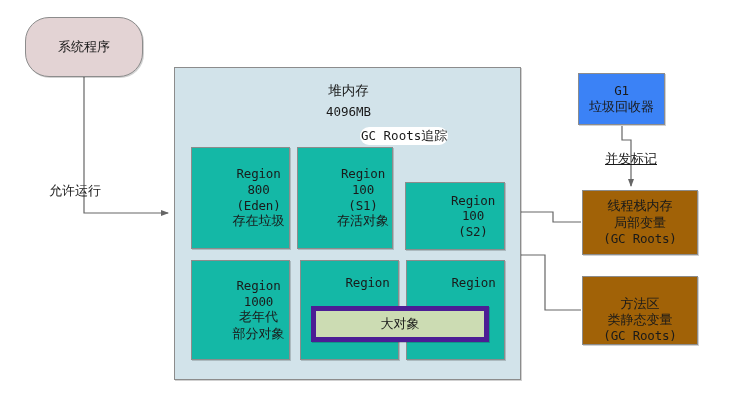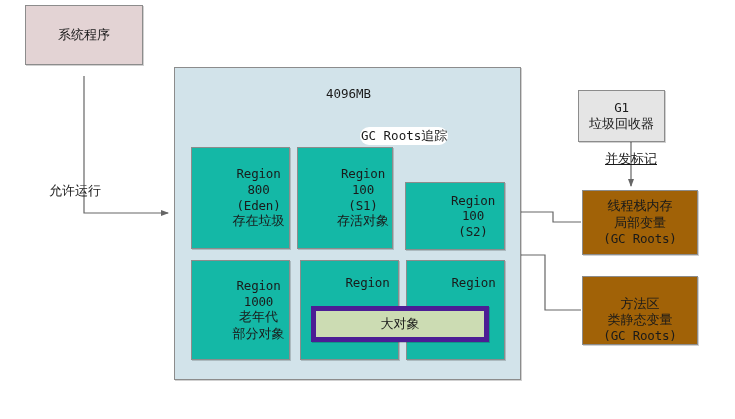--- a/index.html
+++ b/index.html
@@ -51,21 +51,21 @@
     font-family: "DejaVu Sans", "Liberation Sans", sans-serif;
     font-size: 13px;
   }
   .line {
     display: block;
     white-space: nowrap;
   }
   
   .n-pink   { background: #e3d3d4; }
   .n-region { background: #14b8a6; padding-left: 36px; }
-  .n-green  { background: #e5e5e5; margin-top: 17px; }
+  .n-green  { background: #3b82f6; }
   .n-gray   { background: #a16207; }
 
   #heap-container {
     position: absolute;
     left: 174px;
     top: 67px;
     width: 347px;
     height: 313px;
     background: #d2e3ea;
     border: 1px solid #8c8c8c;
@@ -164,26 +164,27 @@
       <path d="M410,134 L346,134 L346,145" marker-end="url(#arrowhead)"></path>
 
       <path d="M622,126 L622,140 L631,140 L631,186" marker-end="url(#arrowhead)"></path>
 
       <path d="M581,222 L553,222 L553,212 L513,212" marker-end="url(#arrowhead)"></path>
 
       <path d="M581,310 L545,310 L545,255 L446,255 L446,250" marker-end="url(#arrowhead)"></path>
     </g>
   </svg>
 
-  <div class="node n-pink" id="system-program" style="left:25px; top:5px; width:118px; height:60px;">
+  <div class="node n-pink" id="system-program" style="left:25px; top:17px; width:118px; height:60px;border-radius:24px;">
     <span class="line cjk">系统程序</span>
   </div>
 
   <div id="heap-container">
     <div id="heap-title">
+      <span class="t1">堆内存</span>
       <span class="t2">4096MB</span>
     </div>
   </div>
 
   <div class="node n-region" style="left:191px; top:147px; width:99px; height:102px;">
     <span class="line mono">Region</span>
     <span class="line mono">800</span>
     <span class="line mono">(Eden)</span>
     <span class="line cjk">存在垃圾</span>
   </div>

